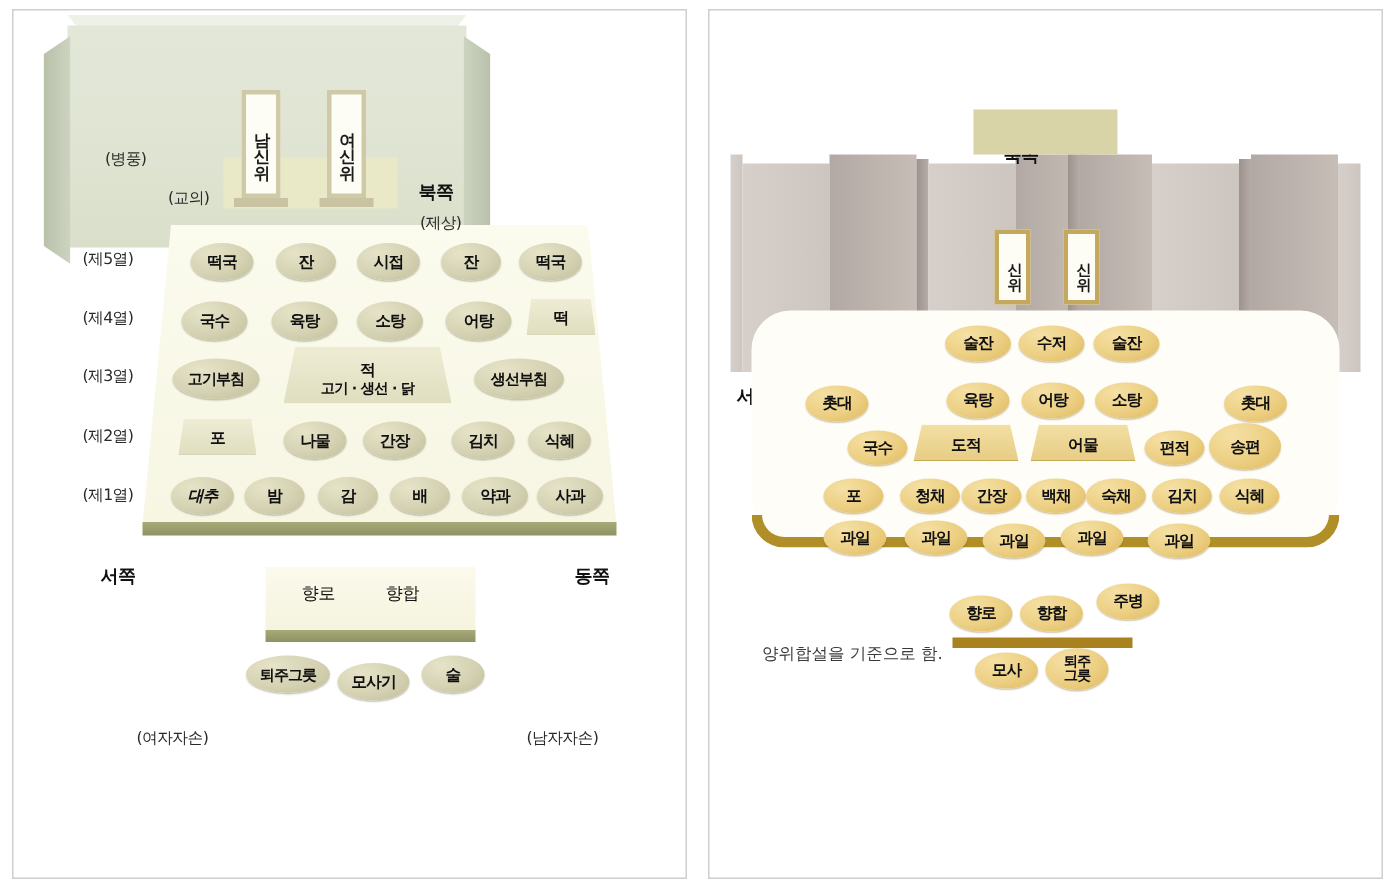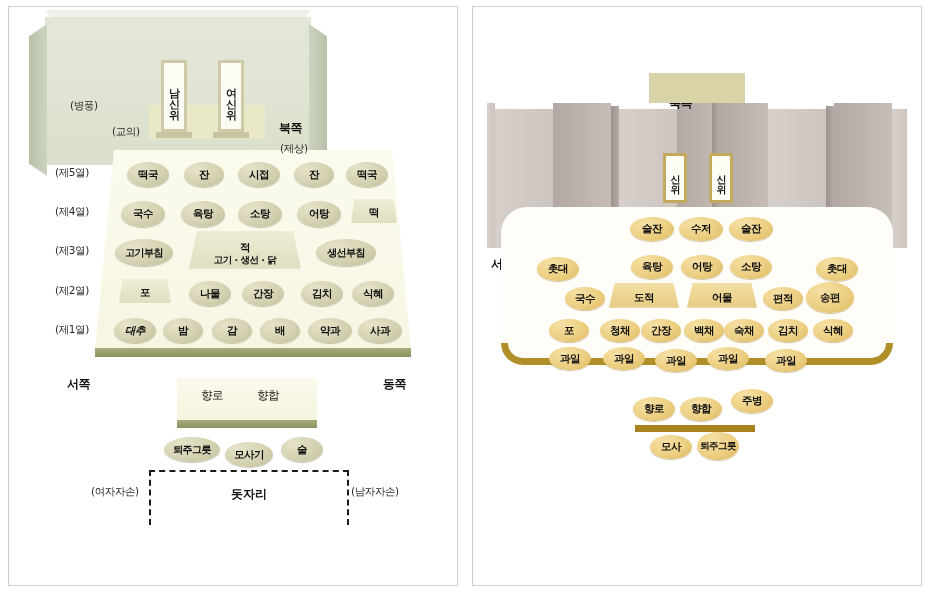--- a/index.html
+++ b/index.html
@@ -255,23 +255,20 @@
 
     <div class="table-inc"></div>
     <div class="table-inc-edge"></div>
     <div class="lbl" style="left:192px;top:381px;font-size:11.5px;font-weight:normal;">향로</div>
     <div class="lbl" style="left:248px;top:381px;font-size:11.5px;font-weight:normal;">향합</div>
 
     <div class="dish g" style="left:155px;top:430px;width:56px;height:25px;font-size:10px;">퇴주그릇</div>
     <div class="dish g" style="left:216px;top:406px;width:48px;height:25px;margin-top:29px;">모사기</div>
     <div class="dish g" style="left:272px;top:430px;width:42px;height:25px;">술</div>
 
-    <div class="mat">
-      <div class="mtx">돗자리</div>
-    </div>
     <div class="lbl paren" style="left:82px;top:478px;">(여자자손)</div>
     <div class="lbl paren" style="left:342px;top:478px;">(남자자손)</div>
 
   </div>
 </div>
 
 <div class="panel" id="panel-right">
   <div class="stage">
 
     <div class="screen-r">
@@ -334,22 +331,23 @@
     <div class="dish y" style="left:234px;top:340px;width:42px;height:23px;">과일</div>
     <div class="dish y" style="left:292px;top:342px;width:42px;height:23px;">과일</div>
 
     <div class="dish y" style="left:160px;top:390px;width:42px;height:24px;">향로</div>
     <div class="dish y" style="left:207px;top:390px;width:42px;height:24px;">향합</div>
     <div class="dish y" style="left:258px;top:382px;width:42px;height:24px;">주병</div>
 
     <div class="bar-r"></div>
 
     <div class="dish y" style="left:177px;top:428px;width:42px;height:24px;">모사</div>
-    <div class="dish y" style="left:224px;top:425px;width:42px;height:28px;flex-direction:row;line-height:1.0;font-size:9.5px;">
+    <div class="dish y" style="left:224px;top:425px;width:42px;height:28px;flex-direction:column;line-height:1.0;font-size:9.5px;">
       <span>퇴주</span>
       <span>그릇</span>
     </div>
 
     <div class="note-r">
+      <div class="l2">양위합설을 기준으로 함.</div>
     </div>
 
   </div>
 </div>
 
 </body></html>

